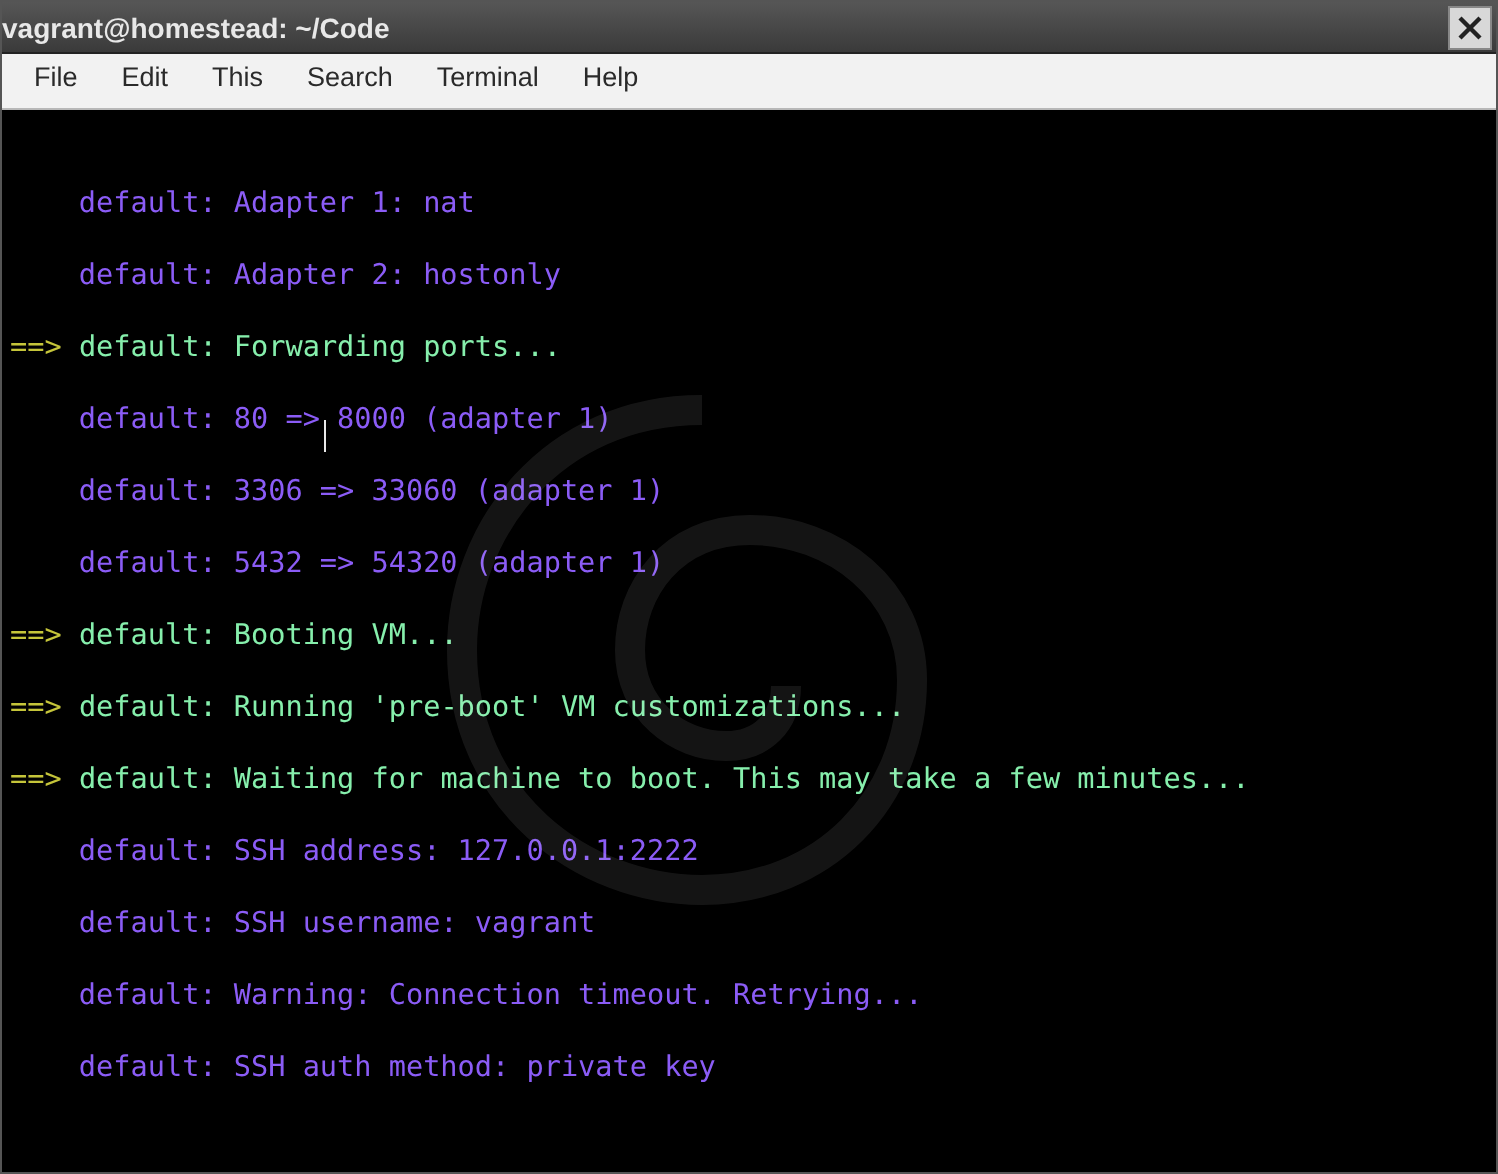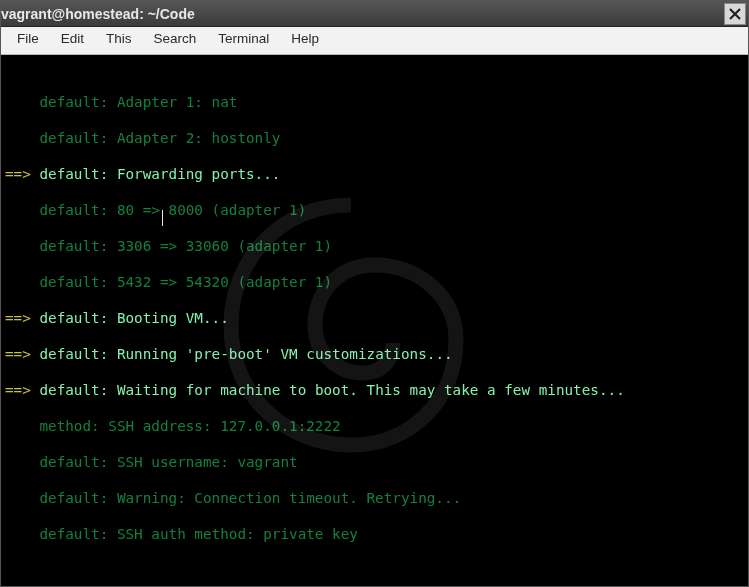--- a/index.html
+++ b/index.html
@@ -60,21 +60,21 @@
     font-size: 14.3px;
     line-height: 18px;
     padding: 2px 4px;
     white-space: pre;
     color: #2ee36b;
     position: relative;
     overflow: hidden;
   }
   .ln { display: block; }
   .y { color: #c5c53a; }
-  .g { color: #15803d; }
+  .g { color: #8b5cf6; }
   .w { color: #86efac; }
   .cursor {
     position: absolute;
     width: 1px;
     height: 16px;
     background: #e8e8e8;
     left: 161px;
     top: 155px;
   }
   .swirl {
@@ -114,21 +114,21 @@
     </svg>
 <span class="ln g">    default: Adapter 1: nat</span>
 <span class="ln g">    default: Adapter 2: hostonly</span>
 <span class="ln"><span class="y">==&gt; </span><span class="w">default: Forwarding ports...</span></span>
 <span class="ln g">    default: 80 =&gt; 8000 (adapter 1)</span>
 <span class="ln g">    default: 3306 =&gt; 33060 (adapter 1)</span>
 <span class="ln g">    default: 5432 =&gt; 54320 (adapter 1)</span>
 <span class="ln"><span class="y">==&gt; </span><span class="w">default: Booting VM...</span></span>
 <span class="ln"><span class="y">==&gt; </span><span class="w">default: Running 'pre-boot' VM customizations...</span></span>
 <span class="ln"><span class="y">==&gt; </span><span class="w">default: Waiting for machine to boot. This may take a few minutes...</span></span>
-<span class="ln g">    method: SSH address: 127.0.0.1:2222</span>
+<span class="ln g">    default: SSH address: 127.0.0.1:2222</span>
 <span class="ln g">    default: SSH username: vagrant</span>
 <span class="ln g">    default: Warning: Connection timeout. Retrying...</span>
 <span class="ln g">    default: SSH auth method: private key</span>
 
 
 
 
 
 
 

